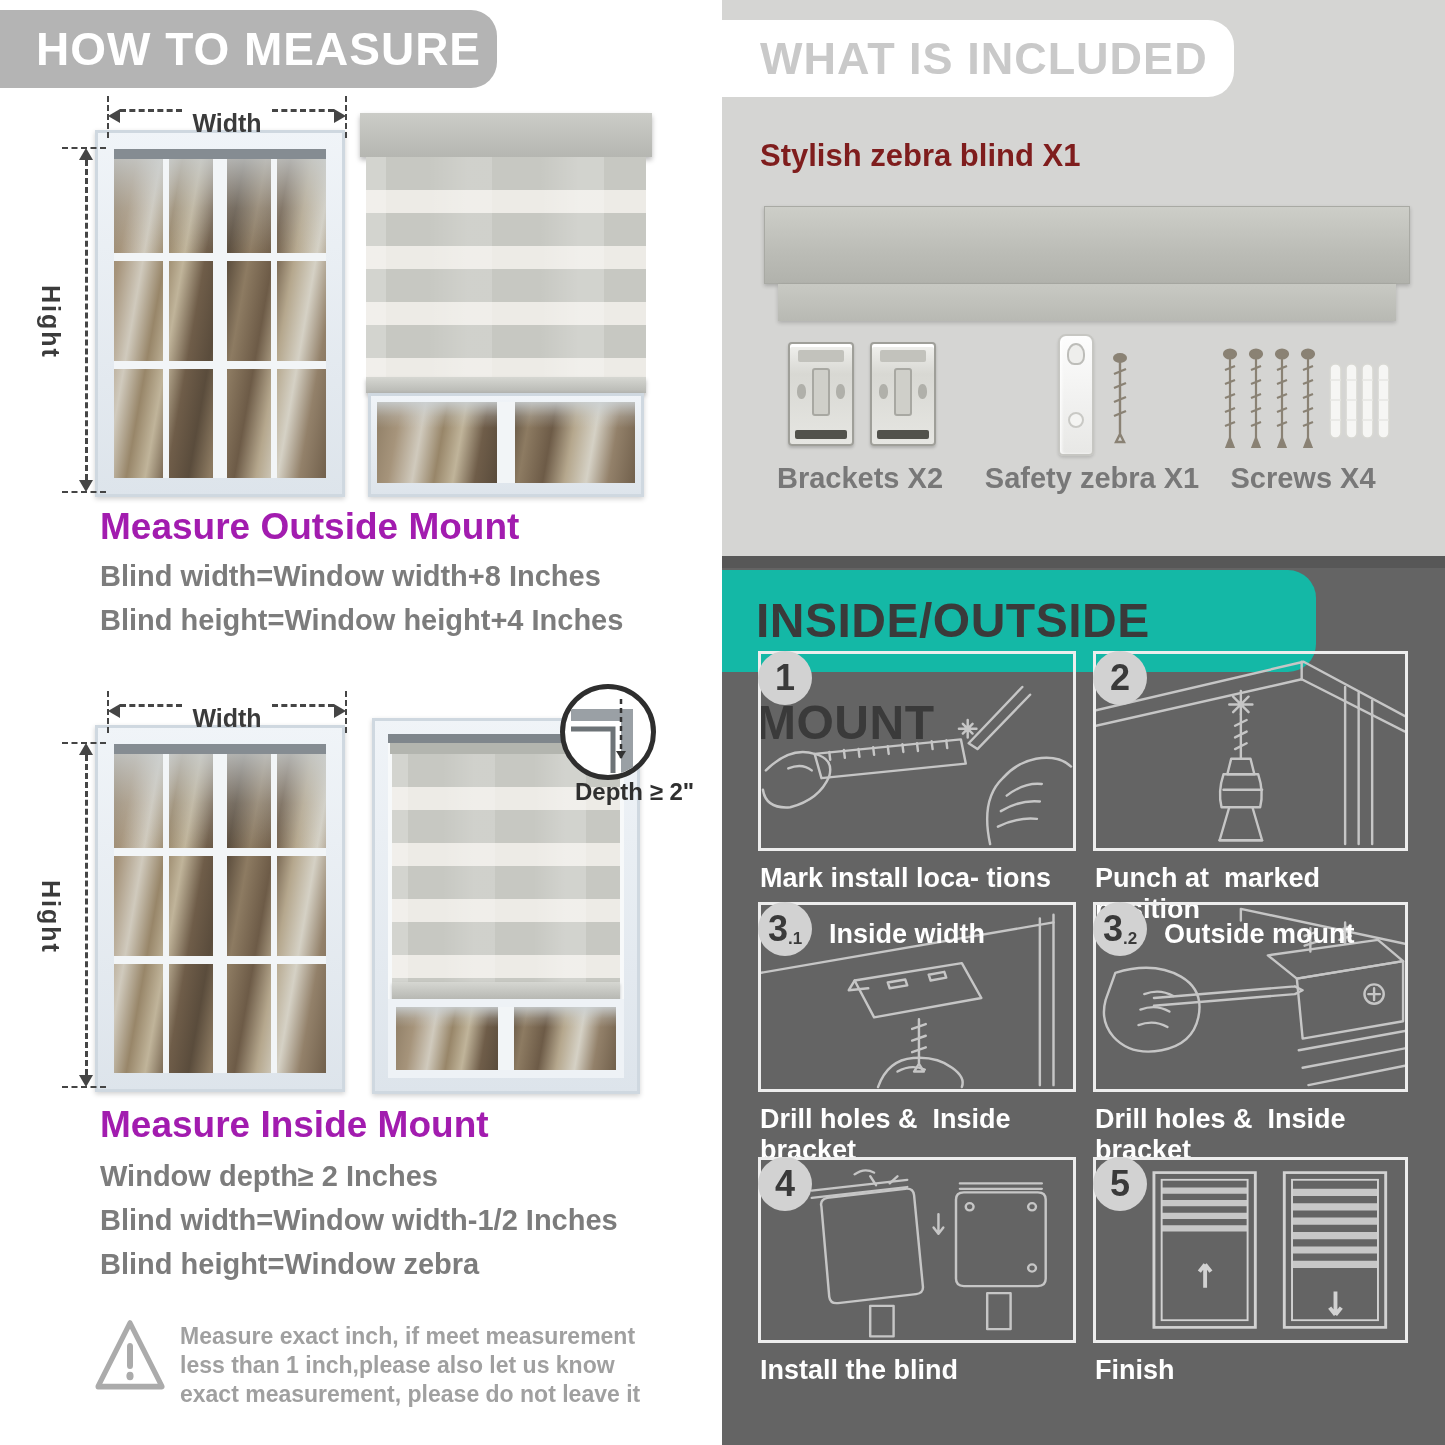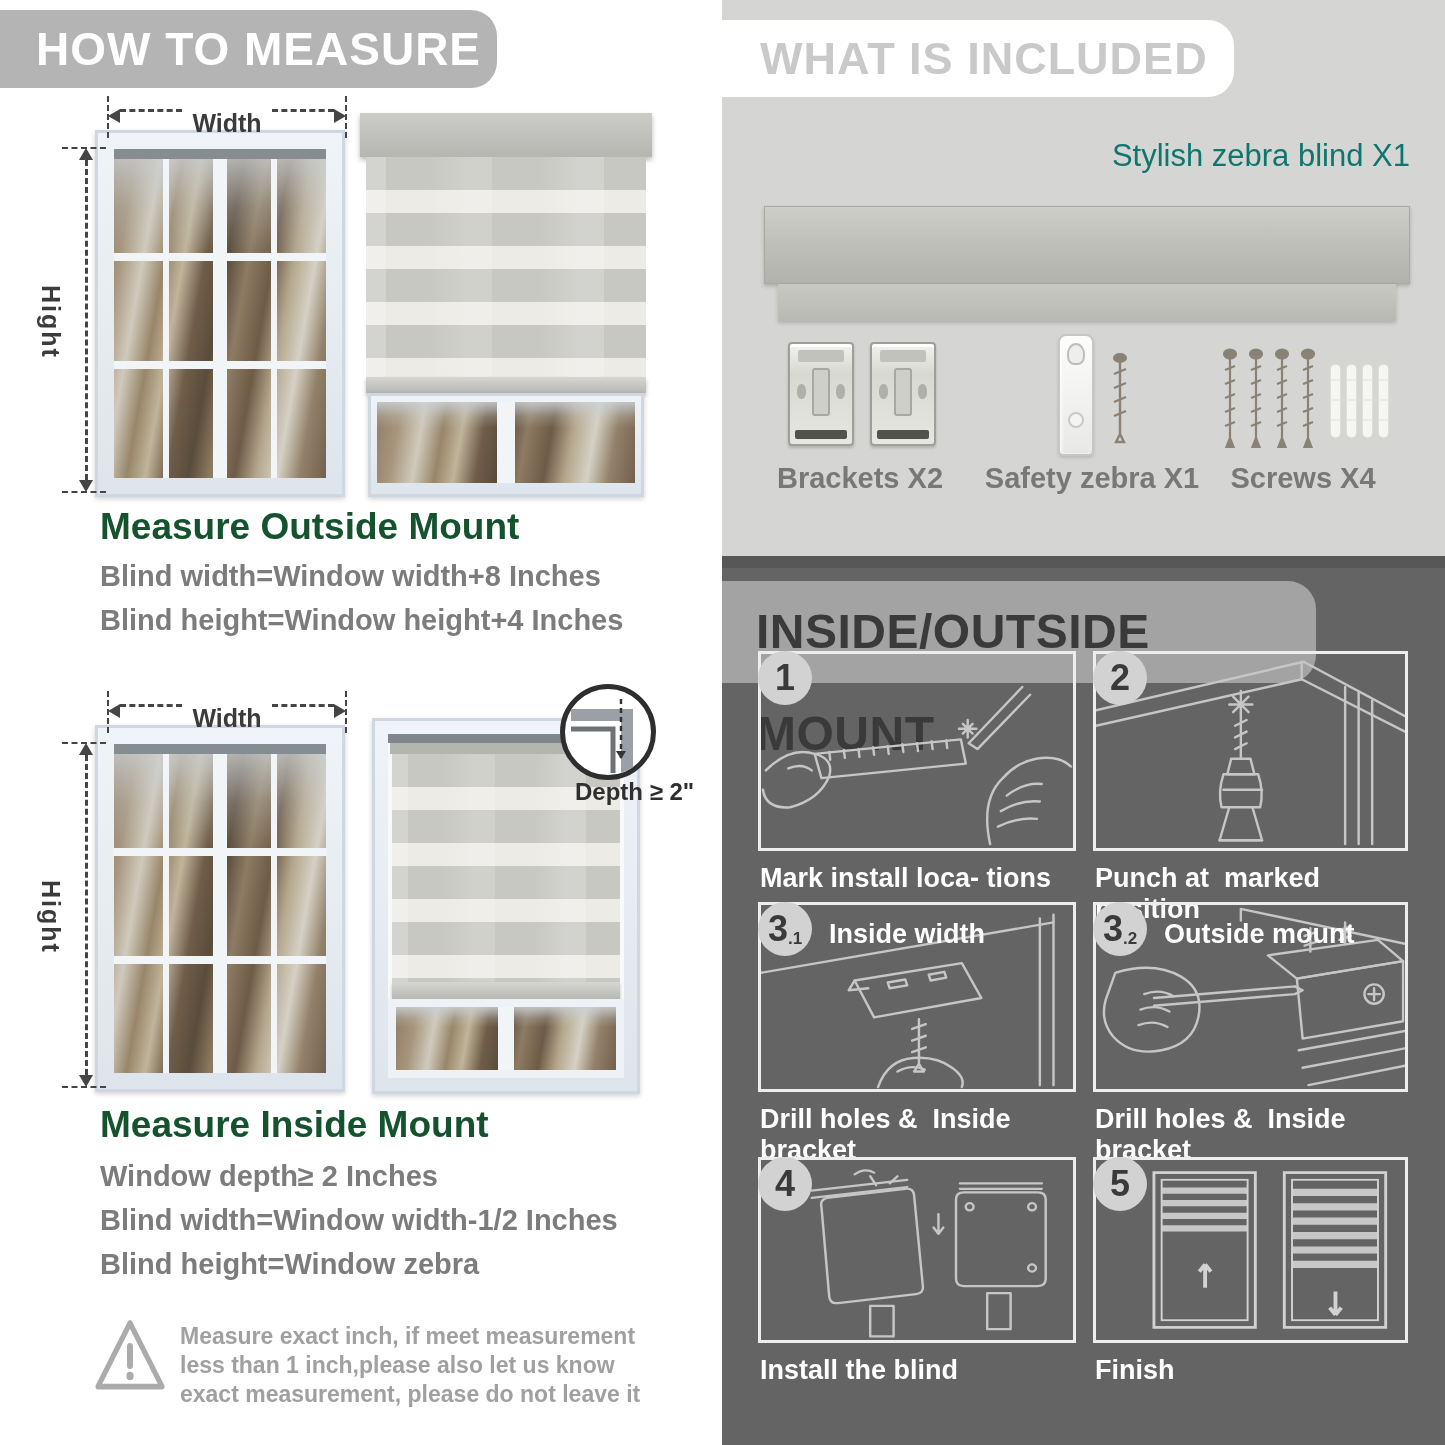--- a/index.html
+++ b/index.html
@@ -63,30 +63,30 @@
   .stripesC{position:absolute;left:4px;right:4px;top:20px;height:228px;}
   .railC{position:absolute;left:4px;right:4px;top:248px;height:17px;background:linear-gradient(180deg,#d6d7d2,#b7b8b3);
          box-shadow:0 2px 3px rgba(0,0,0,.22);}
   .lowerwin{position:absolute;left:0;right:0;top:265px;bottom:0;background:#eef2f6;}
   .lowerwin .glass{inset:8px;}
 
   .depth-circle{left:560px;top:684px;width:96px;height:96px;border-radius:50%;background:#fff;
                 border:5px solid #2e2e2e;box-sizing:border-box;overflow:hidden;}
   .depth-label{left:575px;top:778px;font-size:24px;font-weight:bold;color:#2f2f2f;}
 
-  .sec-heading{font-size:37px;font-weight:bold;color:#14532d;}
+  .sec-heading{font-size:37px;font-weight:bold;color:#a21caf;}
   .sec-line{font-size:29px;font-weight:bold;color:#7c7c7c;}
   .warning-text{left:180px;top:1322px;width:470px;font-size:23px;font-weight:bold;color:#a0a0a0;line-height:1.27;}
 
   
   .panel-light{left:722px;top:0;width:723px;height:556px;background:#d5d5d3;}
   .h-included{left:722px;top:13px;width:512px;height:77px;background:#ffffff;border-radius:0 26px 26px 0;
               color:#c9c9c9;font-size:45px;font-weight:bold;line-height:77px;padding-left:38px;
               letter-spacing:1px;box-sizing:border-box;margin-top:7px;}
-  .blind-title{left:760px;top:138px;width:650px;text-align:right;font-size:31px;font-weight:normal;color:#0f766e;}
+  .blind-title{left:760px;top:138px;width:650px;text-align:left;font-size:31px;font-weight:bold;color:#7f1d1d;}
   .rail-top{left:764px;top:206px;width:646px;height:78px;background:linear-gradient(180deg,#cdcec8,#bbbcb6 60%,#b1b2ac);
             border:1px solid #a9aaa4;box-sizing:border-box;box-shadow:0 2px 4px rgba(0,0,0,.2);}
   .rail-bottom{left:778px;top:284px;width:618px;height:37px;background:linear-gradient(180deg,#c8c9c3,#b8b9b3);
                box-shadow:0 2px 4px rgba(0,0,0,.18);}
 
   .bracket{position:absolute;width:66px;height:104px;background:linear-gradient(180deg,#f1f1ee 0%,#d8d8d3 30%,#e6e6e2 100%);
            border:2px solid #9f9f99;border-radius:4px;box-sizing:border-box;
            box-shadow:inset 0 3px 0 #ffffff,0 2px 3px rgba(0,0,0,.18);}
   .bracket::before{content:"";position:absolute;left:8px;right:8px;top:6px;height:12px;background:#c2c2bc;border-radius:2px;}
   .bracket::after{content:"";position:absolute;left:5px;right:5px;bottom:5px;height:9px;background:#52524c;border-radius:2px;}
@@ -101,23 +101,23 @@
           box-shadow:inset 2px 0 3px rgba(255,255,255,.8),0 2px 3px rgba(0,0,0,.12);}
   .safety::before{content:"";position:absolute;top:7px;left:50%;transform:translateX(-50%);width:14px;height:18px;
           border:2px solid #bdbdb9;border-radius:50% 50% 40% 40%;background:#eeeeec;}
   .safety::after{content:"";position:absolute;bottom:26px;left:50%;transform:translateX(-50%);width:12px;height:12px;
           border:2px solid #c9c9c5;border-radius:50%;background:#f4f4f2;}
 
   .comp-label{position:absolute;top:462px;text-align:center;font-size:29px;font-weight:bold;color:#787878;}
 
   .panel-dark{left:722px;top:556px;width:723px;height:889px;background:#646464;}
   .dark-topbar{left:722px;top:556px;width:723px;height:12px;background:#575757;}
-  .h-mount{left:722px;top:570px;width:594px;height:102px;background:#a3a3a3;border-radius:0 28px 28px 0;
+  .h-mount{left:722px;top:570px;width:594px;height:102px;background:#14b8a6;border-radius:0 28px 28px 0;
            color:#3a3a3a;font-size:48px;font-weight:bold;line-height:102px;padding-left:34px;
-           box-sizing:border-box;letter-spacing:0.5px;margin-top:11px;}
+           box-sizing:border-box;letter-spacing:0.5px;}
 
   .step-box{position:absolute;left:0;top:0;right:0;border:3px solid #ededed;box-sizing:border-box;}
   .badge{position:absolute;top:-3px;left:-3px;width:54px;height:54px;border-radius:50%;background:#d2d2d2;
          color:#3a3a3a;display:flex;align-items:center;justify-content:center;font-weight:bold;}
   .badge .num{font-size:36px;line-height:1;}
   .badge .sub{font-size:17px;line-height:1;align-self:flex-end;margin-bottom:9px;}
   .step-title{position:absolute;top:14px;left:68px;color:#ffffff;font-size:27px;font-weight:bold;white-space:pre-wrap;}
   .step-caption{position:absolute;left:2px;color:#ffffff;font-size:27px;font-weight:bold;white-space:pre-wrap;}
   .art{position:absolute;inset:0;width:100%;height:100%;}
 </style>

